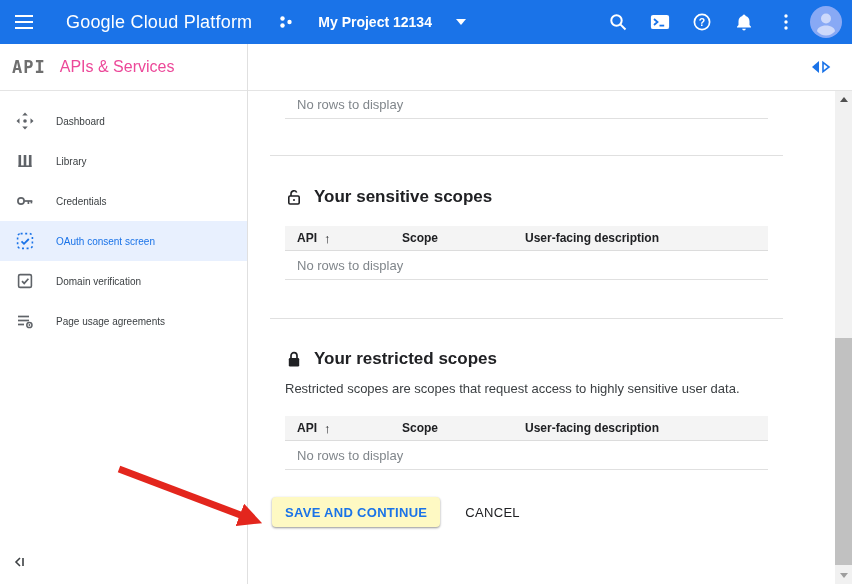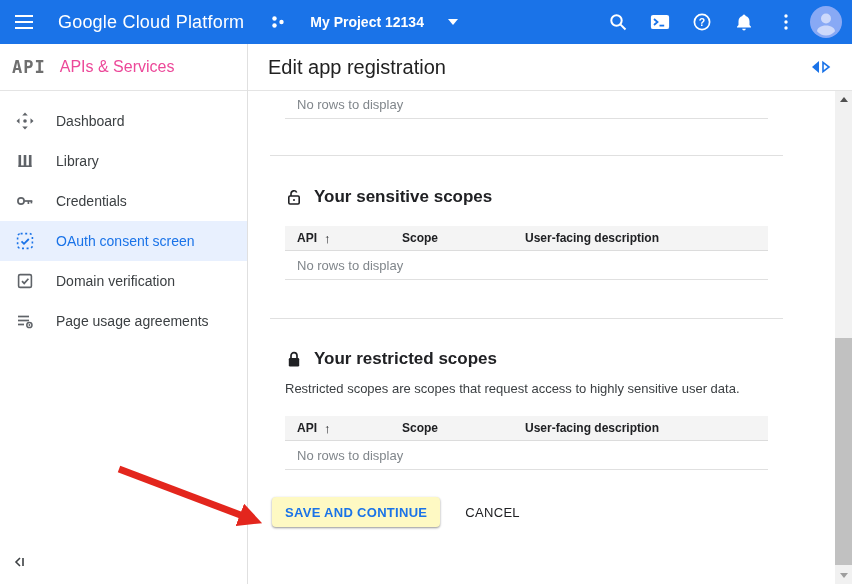--- a/index.html
+++ b/index.html
@@ -6,37 +6,37 @@
   *{box-sizing:border-box;}
   .app{position:relative;width:852px;height:584px;overflow:hidden;
        font-family:"Liberation Sans",sans-serif;background:#fff;}
 
   
   .topbar{position:absolute;left:0;top:0;width:852px;height:44px;background:#1a73e8;
           display:flex;align-items:center;color:#fff;}
   .iconbtn{width:36px;height:36px;display:flex;align-items:center;justify-content:center;
            cursor:pointer;flex:0 0 auto;}
   .hamburger{margin-left:6px;}
-  .product-name{font-size:18px;font-weight:400;margin-left:16px;white-space:nowrap;letter-spacing:.2px;}
+  .product-name{font-size:18px;font-weight:400;margin-left:24px;white-space:nowrap;letter-spacing:.2px;}
   .project-picker{display:flex;align-items:center;margin-left:26px;cursor:pointer;gap:24px;}
   .project-name{font-size:14px;font-weight:bold;white-space:nowrap;}
   .topbar-right{margin-left:auto;display:flex;align-items:center;margin-right:8px;}
   .avatar-wrap{width:36px;height:36px;display:flex;align-items:center;justify-content:center;margin-left:4px;cursor:pointer;}
 
   
   .sidebar{position:absolute;left:0;top:44px;width:248px;height:540px;background:#fff;
            border-right:1px solid #e0e0e0;}
   .sidebar-header{height:47px;border-bottom:1px solid #e4e4e4;display:flex;align-items:center;padding-left:12px;}
   .api-logo{font-family:"DejaVu Sans Mono",monospace;font-weight:bold;font-size:17px;
             color:#6f6f6f;letter-spacing:1px;}
   .sidebar-title{font-size:16px;color:#ec4899;margin-left:14px;}
   .nav{padding-top:10px;}
   .nav-item{height:40px;display:flex;align-items:center;cursor:pointer;}
   .nav-item .nav-icon{width:18px;height:18px;margin-left:16px;flex:0 0 auto;display:flex;}
-  .nav-item .nav-label{font-size:14px;color:#3c4043;margin-left:22px;white-space:nowrap;}
+  .nav-item .nav-label{font-size:10px;color:#3c4043;margin-left:22px;white-space:nowrap;}
   .nav-item.selected{background:#e8f0fe;}
   .nav-item.selected .nav-label{color:#1a73e8;}
   .collapse-btn{position:absolute;left:12px;bottom:12px;width:22px;height:20px;
                 display:flex;align-items:center;cursor:pointer;}
 
   
   .main{position:absolute;left:248px;top:44px;width:604px;height:540px;background:#fff;}
   .main-header{height:47px;border-bottom:1px solid #e4e4e4;display:flex;align-items:center;
                padding-left:20px;position:relative;}
   .page-title{font-size:20px;color:#212121;font-weight:400;}
@@ -230,21 +230,20 @@
     <div class="collapse-btn">
       <svg viewBox="0 0 14 14" width="14" height="14" fill="none" stroke="#3c4043" stroke-width="1.6">
           <polyline points="8,3 4,7 8,11"></polyline>
           <line x1="11" y1="3" x2="11" y2="11"></line>
         </svg>
     </div>
   </div>
 
   <div class="main">
     <div class="main-header">
-      <span class="page-title">Edit app registration</span>
       <span class="panes-icon">
         <svg width="22" height="14" viewBox="0 0 22 14">
             <polygon points="9,1 2,7 9,13" fill="#1a73e8"></polygon>
             <polygon points="13,2.4 19,7 13,11.6" fill="none" stroke="#1a73e8" stroke-width="1.6"></polygon>
           </svg>
       </span>
     </div>
 
     <div class="scroll-content">
       <div class="content-col">

